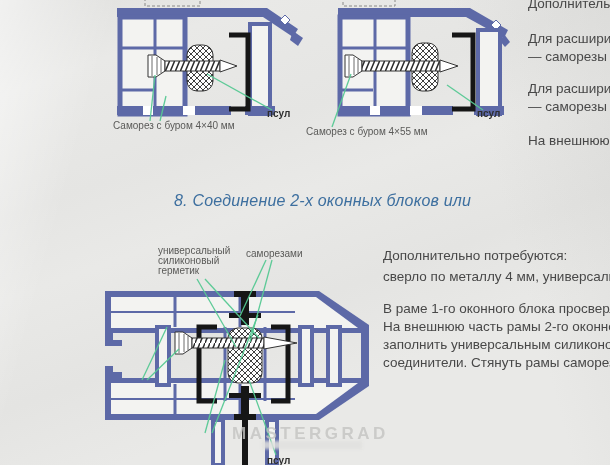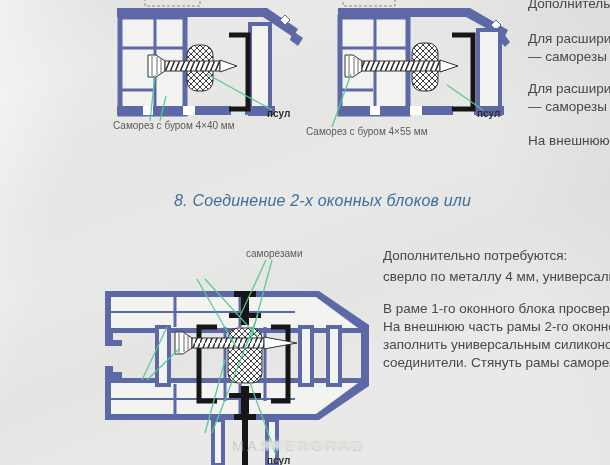--- a/index.html
+++ b/index.html
@@ -27,21 +27,21 @@
   .fn{fill:none;}
   .screw{fill:#ffffff;stroke:#333;stroke-width:1;}
   .gl{stroke:var(--green);stroke-width:1.3;fill:none;opacity:.95;}
   .lbl{position:absolute;font-size:10px;line-height:10px;color:#5a5a58;white-space:nowrap;}
   .psul{font-weight:bold;color:#2e2e2e;}
   .sidebar-line,.para-line{position:absolute;left:0;font-size:13.5px;color:var(--text);white-space:nowrap;}
   #sidebar{position:absolute;left:528px;top:0;width:82px;height:160px;}
   #sidebar .sidebar-line{left:0;}
   #paragraph{position:absolute;left:383px;top:0;width:227px;height:380px;}
   #heading{position:absolute;left:174px;top:192px;font-size:16px;color:var(--heading);white-space:nowrap;letter-spacing:.2px;font-style:italic;}
-  #watermark{position:absolute;left:232px;top:438px;font-size:14px;font-weight:normal;letter-spacing:3.5px;
+  #watermark{position:absolute;left:232px;top:424px;font-size:17px;font-weight:bold;letter-spacing:3.5px;
     color:var(--wm);opacity:.8;white-space:nowrap;z-index:6;}
   #watermark-sub{position:absolute;left:262px;top:441px;width:100px;height:8px;
     background:rgba(224,224,222,0.85);filter:blur(1.5px);z-index:6;}
 </style>
 </head>
 <body>
 
 <div id="page">
 
   <svg width="0" height="0">
@@ -177,20 +177,25 @@
     <line class="gl" x1="205" y1="433" x2="225" y2="360"></line>
     <line class="gl" x1="212" y1="433" x2="258" y2="315"></line>
     <line class="gl" x1="276" y1="455" x2="249" y2="380"></line>
   </svg>
 
   <div class="lbl" style="left:113px;top:121px">Саморез с буром 4×40 мм</div>
   <div class="lbl psul" style="left:267px;top:109px">псул</div>
   <div class="lbl" style="left:306px;top:127px">Саморез с буром 4×55 мм</div>
   <div class="lbl psul" style="left:477px;top:109px">псул</div>
 
+  <div class="lbl" style="left:158px;top:246px">
+    <div>универсальный</div>
+    <div>силиконовый</div>
+    <div>герметик</div>
+  </div>
   <div class="lbl" style="left:246px;top:249px">саморезами</div>
   <div class="lbl psul" style="left:267px;top:456px">псул</div>
 
   <div id="heading">8. Соединение 2-х оконных блоков или</div>
 
   <div id="sidebar">
     <div class="sidebar-line" style="top:-4px">Дополнительно потребуются:</div>
     <div class="sidebar-line" style="top:31px">Для расширителя</div>
     <div class="sidebar-line" style="top:49px">— саморезы с буром</div>
     <div class="sidebar-line" style="top:81px">Для расширителя</div>

